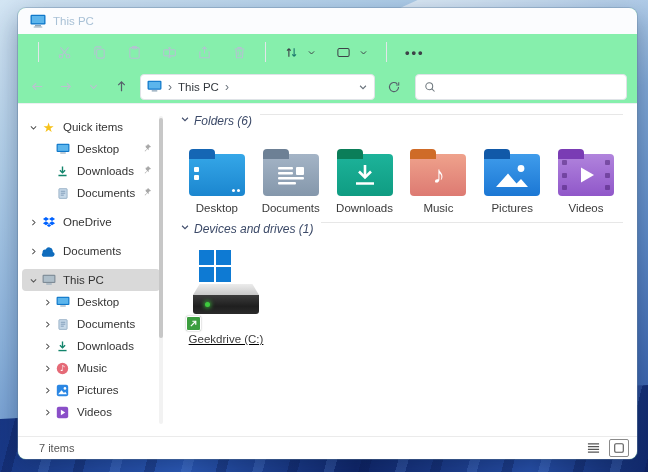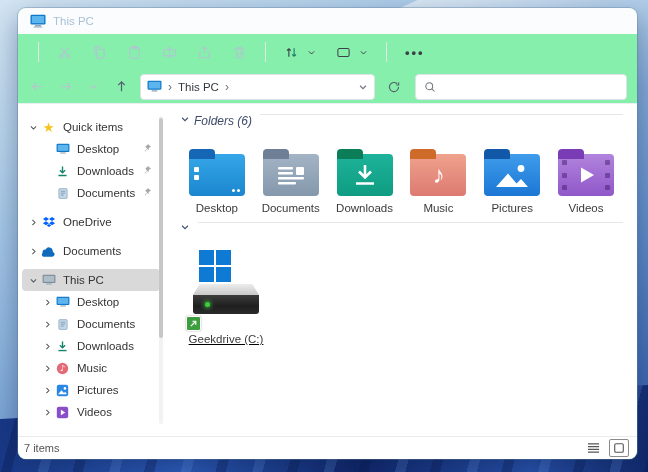--- a/index.html
+++ b/index.html
@@ -85,21 +85,21 @@
   .drivetile { width:92px; display:flex; flex-direction:column; align-items:center; margin-top:8px;text-decoration:underline; }
   .winlogo { width:32px; height:32px; display:grid; grid-template-columns:15px 15px; grid-template-rows:15px 15px; gap:2px; margin-right:22px; }
   .winlogo i { background:#0e7ad3; display:block; }
   .drivebox { position:relative; width:66px; margin-top:2px; }
   .drivetop { width:66px; height:11px; background:linear-gradient(180deg,#ececec,#c9c9c9); clip-path:polygon(10% 0,90% 0,100% 100%,0 100%); }
   .drivefront { width:66px; height:19px; border-radius:0 0 3px 3px; background:linear-gradient(180deg,#3c3c3c,#1f1f1f 60%,#2b2b2b); position:relative; }
   .led { position:absolute; left:12px; top:7px; width:5px; height:5px; border-radius:50%; background:#3ecb3e; box-shadow:0 0 4px 1px rgba(62,203,62,.8); }
   .badge { position:relative; width:15px; height:15px; margin:2px 66px 0 0; background:#3c9e3f; border:1.5px solid #fff; border-radius:2px; box-shadow:0 0 2px rgba(0,0,0,.35); display:flex; align-items:center; justify-content:center; }
   .drivelabel { font-size:11.5px; color:#3a3a3a; margin-top:2px; white-space:nowrap; }
 
-  .statusbar { height:23px; border-top:1px solid #ebebeb; display:flex; align-items:center; padding:0 8px 0 6px; flex:0 0 auto; background:#fff; }
+  .statusbar { height:23px; border-top:1px solid #ebebeb; display:flex; align-items:center; padding:0 8px 0 21px; flex:0 0 auto; background:#fff; }
   .statustext { font-size:11px; color:#555; }
   .status-spacer { flex:1; }
   .viewtoggle { display:flex; align-items:center; gap:6px; }
   .vbtn { width:20px; height:18px; display:flex; align-items:center; justify-content:center; color:#555; border:1px solid transparent; border-radius:2px; }
   .vbtn.active { border-color:#8a8a8a; }
 </style>
 </head>
 <body>
 
 <div class="wallpaper">
@@ -515,20 +515,21 @@
         </div>
 
       </div>
 
       <div class="sectionhead">
         <span class="shchev">
             <svg width="10" height="10" viewBox="0 0 12 12" fill="none" stroke="#44506e" stroke-width="1.4">
               <path d="M2.5 4.5L6 8l3.5-3.5"></path>
             </svg>
           </span>
+        <span class="shtitle"><span>Devices and drives</span> <span>(1)</span></span>
         <span class="shline"></span>
       </div>
 
       <div class="drivetile">
         <div class="winlogo">
             <i></i>
             <i></i>
             <i></i>
             <i></i>
           </div>

